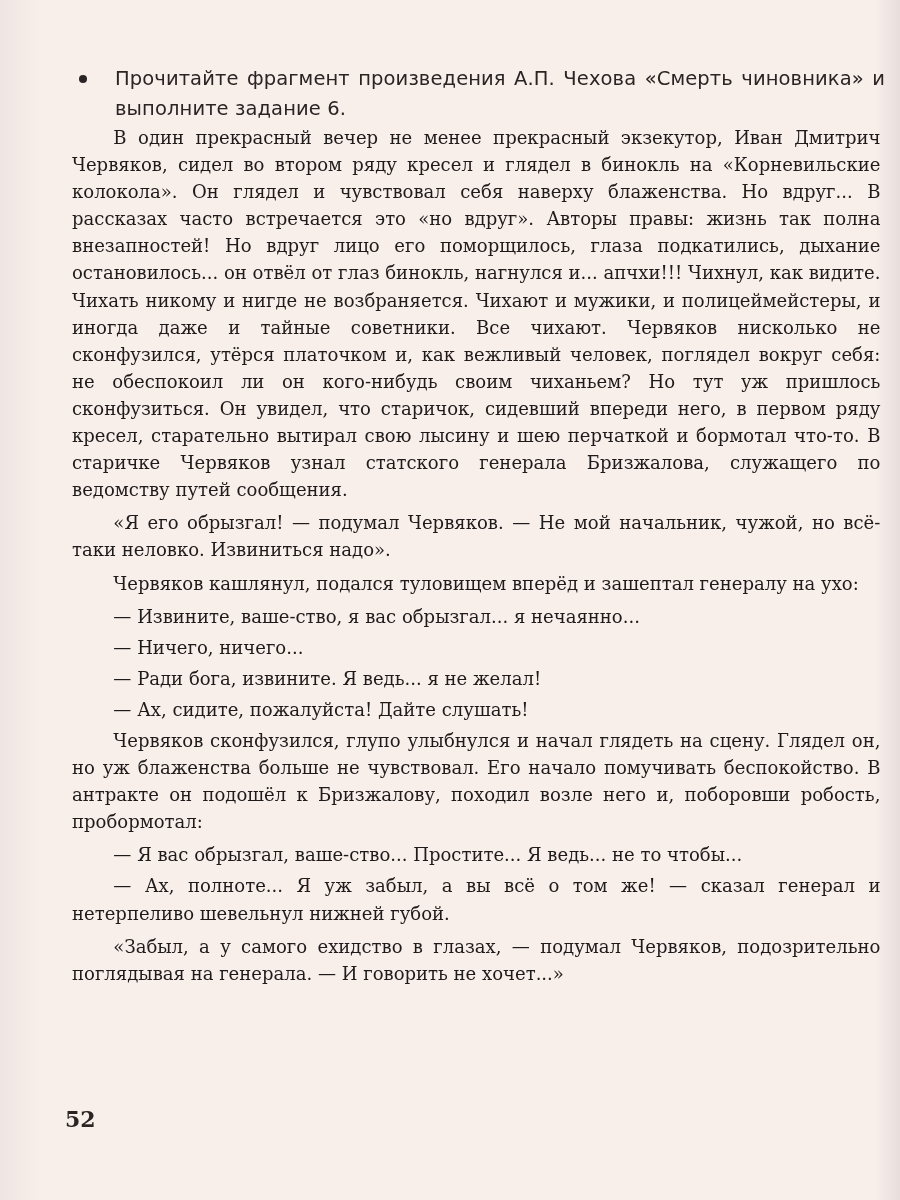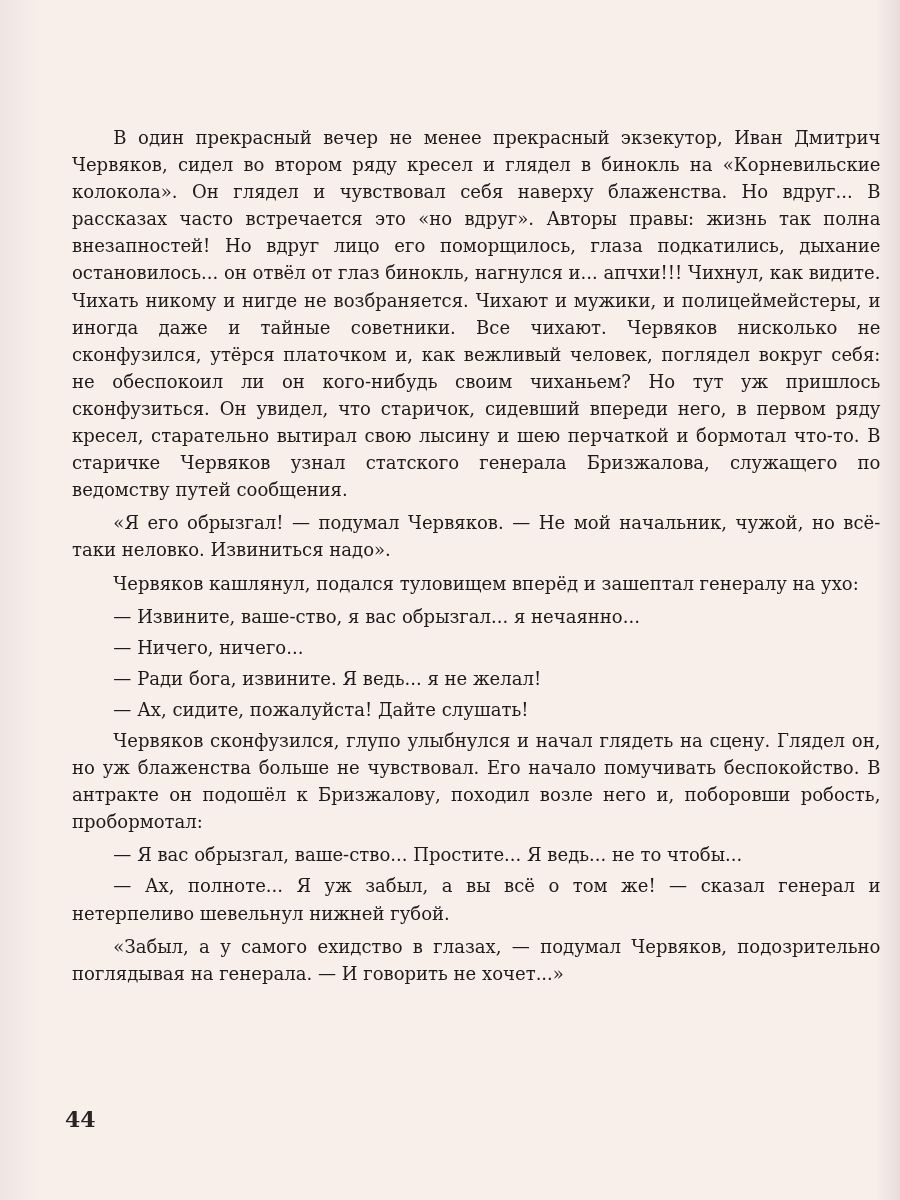--- a/index.html
+++ b/index.html
@@ -92,31 +92,35 @@
       font-weight: bold;
       font-size: 22px;
       color: #2a2424;
     }
   </style>
 </head>
 <body>
 
 <div class="page">
 
+  <div class="intro">
+    <span class="bullet"></span>
+    <span class="text">Прочитайте фрагмент произведения А.П. Чехова «Смерть чиновника» и выполните задание 6.</span>
+  </div>
 
   <div class="excerpt">
     <p>В один прекрасный вечер не менее прекрасный экзекутор, Иван Дмитрич Червяков, сидел во втором ряду кресел и глядел в бинокль на «Корневильские колокола». Он глядел и чувствовал себя наверху блаженства. Но вдруг... В рассказах часто встречается это «но вдруг». Авторы правы: жизнь так полна внезапностей! Но вдруг лицо его поморщилось, глаза подкатились, дыхание остановилось... он отвёл от глаз бинокль, нагнулся и... апчхи!!! Чихнул, как видите. Чихать никому и нигде не возбраняется. Чихают и мужики, и полицеймейстеры, и иногда даже и тайные советники. Все чихают. Червяков нисколько не сконфузился, утёрся платочком и, как вежливый человек, поглядел вокруг себя: не обеспокоил ли он кого-нибудь своим чиханьем? Но тут уж пришлось сконфузиться. Он увидел, что старичок, сидевший впереди него, в первом ряду кресел, старательно вытирал свою лысину и шею перчаткой и бормотал что-то. В старичке Червяков узнал статского генерала Бризжалова, служащего по ведомству путей сообщения.</p>
     <p>«Я его обрызгал! — подумал Червяков. — Не мой начальник, чужой, но всё-таки неловко. Извиниться надо».</p>
     <p>Червяков кашлянул, подался туловищем вперёд и зашептал генералу на ухо:</p>
     <p class="dialog">— Извините, ваше-ство, я вас обрызгал... я нечаянно...</p>
     <p class="dialog">— Ничего, ничего...</p>
     <p class="dialog">— Ради бога, извините. Я ведь... я не желал!</p>
     <p class="dialog">— Ах, сидите, пожалуйста! Дайте слушать!</p>
     <p>Червяков сконфузился, глупо улыбнулся и начал глядеть на сцену. Глядел он, но уж блаженства больше не чувствовал. Его начало помучивать беспокойство. В антракте он подошёл к Бризжалову, походил возле него и, поборовши робость, пробормотал:</p>
     <p class="dialog">— Я вас обрызгал, ваше-ство... Простите... Я ведь... не то чтобы...</p>
     <p>— Ах, полноте... Я уж забыл, а вы всё о том же! — сказал генерал и нетерпеливо шевельнул нижней губой.</p>
     <p>«Забыл, а у самого ехидство в глазах, — подумал Червяков, подозрительно поглядывая на генерала. — И говорить не хочет...»</p>
   </div>
 
 
-  <div class="page-number">44</div>
+  <div class="page-number">52</div>
 
 </div>
 
 </body></html>

